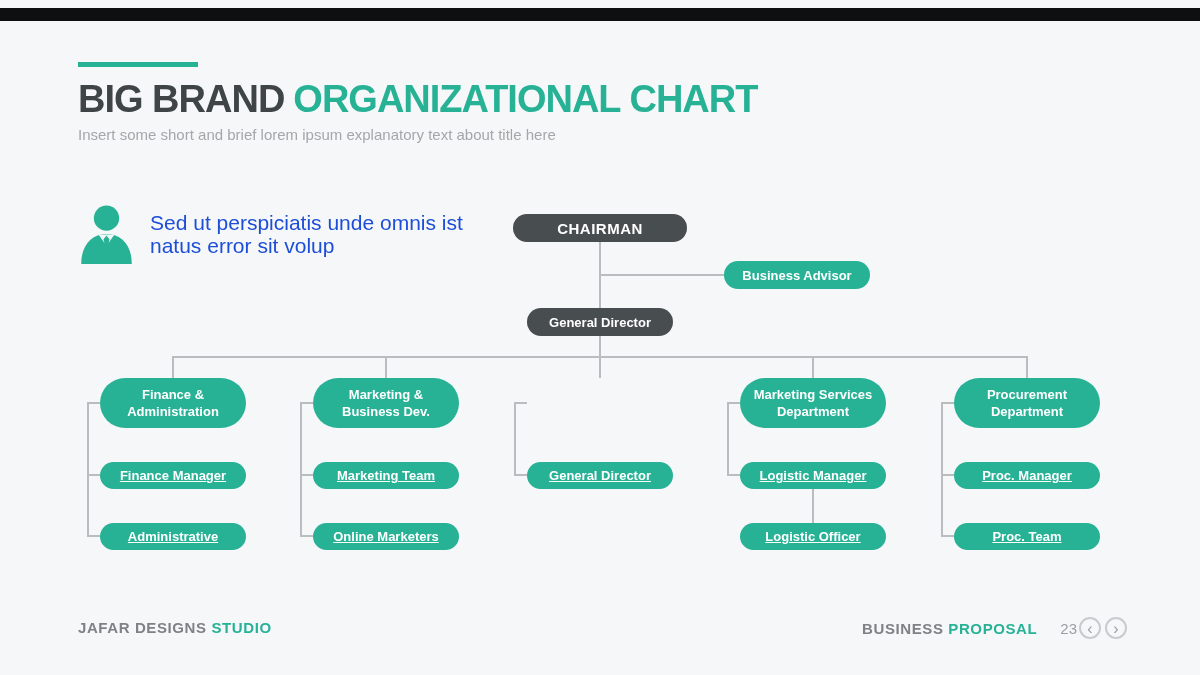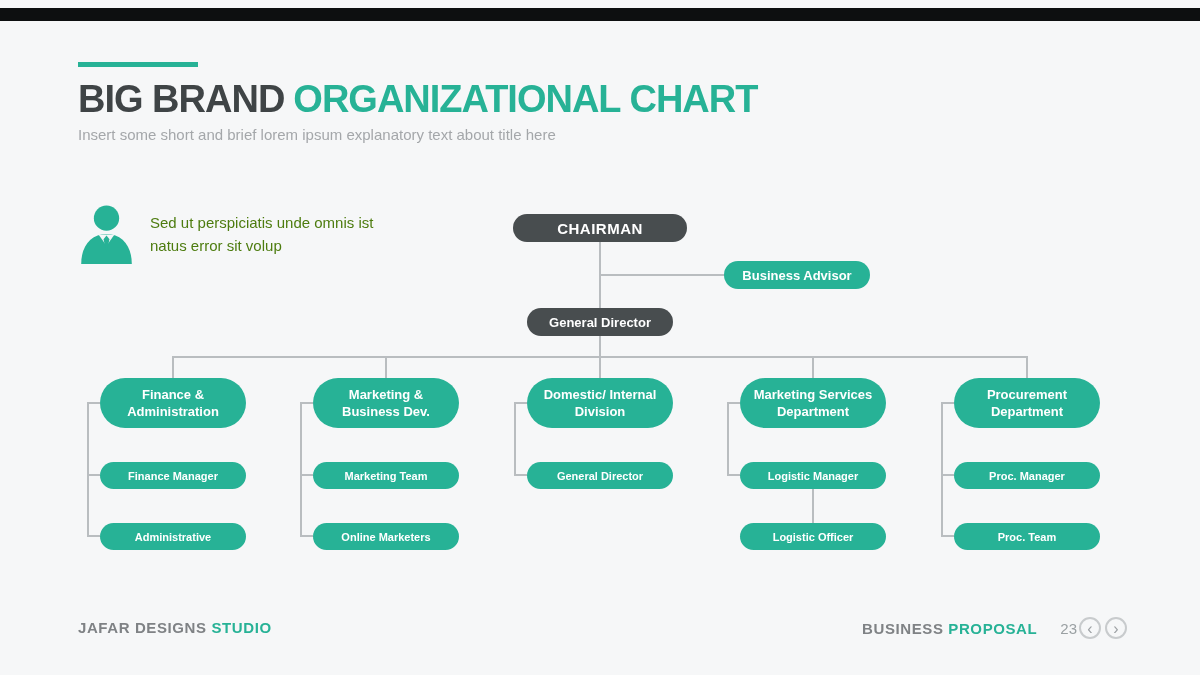--- a/index.html
+++ b/index.html
@@ -12,31 +12,31 @@
 
   .topbar{position:absolute;left:0;top:8px;width:1200px;height:13px;background:var(--topbar);}
 
   .accent-line{position:absolute;left:78px;top:62px;width:120px;height:5px;background:var(--accent);}
   .title{position:absolute;left:78px;top:78px;font-size:38px;font-weight:bold;letter-spacing:-1px;color:#3f4446;white-space:nowrap;}
   .title .t1{margin-right:9px;}
   .title .t2{color:var(--accent);}
   .subtitle{position:absolute;left:78px;top:126px;font-size:15px;color:#a4a7aa;}
 
   .note-icon{position:absolute;left:78px;top:205px;width:57px;height:60px;color:var(--accent);}
-  .note-text{position:absolute;left:150px;top:211px;font-size:15px;line-height:23px;color:#4d7c0f;}
+  .note-text{position:absolute;left:150px;top:211px;font-size:21px;line-height:23px;color:#1d4ed8;}
 
   .box{position:absolute;display:flex;flex-direction:column;align-items:center;justify-content:center;
        color:#fff;font-weight:bold;text-align:center;}
   .box.dark{background:var(--dark);}
   .box.teal{background:var(--accent);}
   .chairman{left:513px;top:214px;width:174px;height:28px;border-radius:14px;font-size:15px;letter-spacing:.5px;}
   .advisor{left:724px;top:261px;width:146px;height:28px;border-radius:14px;font-size:13px;}
   .gdirector{left:527px;top:308px;width:146px;height:28px;border-radius:14px;font-size:13px;}
   .branch{top:378px;width:146px;height:50px;border-radius:25px;font-size:13px;line-height:17px;}
-  .sub{width:146px;height:27px;border-radius:14px;font-size:11px;}
+  .sub{width:146px;height:27px;border-radius:14px;font-size:13px;text-decoration:underline;}
 
   .ln{position:absolute;background:var(--line);}
 
   .footer-left{position:absolute;left:78px;top:619px;font-size:15px;font-weight:bold;letter-spacing:.6px;color:#7f8285;white-space:nowrap;}
   .footer-left .accent, .footer-right .accent{color:var(--accent);}
   .footer-right{position:absolute;right:73px;top:617px;display:flex;align-items:center;}
   .footer-right .doc{font-size:15px;font-weight:bold;letter-spacing:.6px;color:#7f8285;white-space:nowrap;}
   .page-num{font-size:15px;color:#9aa0a3;margin-left:23px;margin-right:2px;}
   .navbtn{width:22px;height:22px;border:2px solid #c8cbcd;border-radius:50%;background:transparent;
           color:#9da1a4;font-size:16px;line-height:17px;text-align:center;cursor:pointer;padding:0;
@@ -110,24 +110,20 @@
   <div class="box teal sub" style="left:100px;top:462px;">Finance Manager</div>
   <div class="box teal sub" style="left:100px;top:523px;">Administrative</div>
 
   <div class="box teal branch" style="left:313px;">
     <span>Marketing &amp;</span>
     <span>Business Dev.</span>
   </div>
   <div class="box teal sub" style="left:313px;top:462px;">Marketing Team</div>
   <div class="box teal sub" style="left:313px;top:523px;">Online Marketers</div>
 
-  <div class="box teal branch" style="left:527px;">
-    <span>Domestic/ Internal</span>
-    <span>Division</span>
-  </div>
   <div class="box teal sub" style="left:527px;top:462px;">General Director</div>
 
   <div class="box teal branch" style="left:740px;">
     <span>Marketing Services</span>
     <span>Department</span>
   </div>
   <div class="box teal sub" style="left:740px;top:462px;text-align:center;">Logistic Manager</div>
   <div class="box teal sub" style="left:740px;top:523px;">Logistic Officer</div>
 
   <div class="box teal branch" style="left:954px;">

